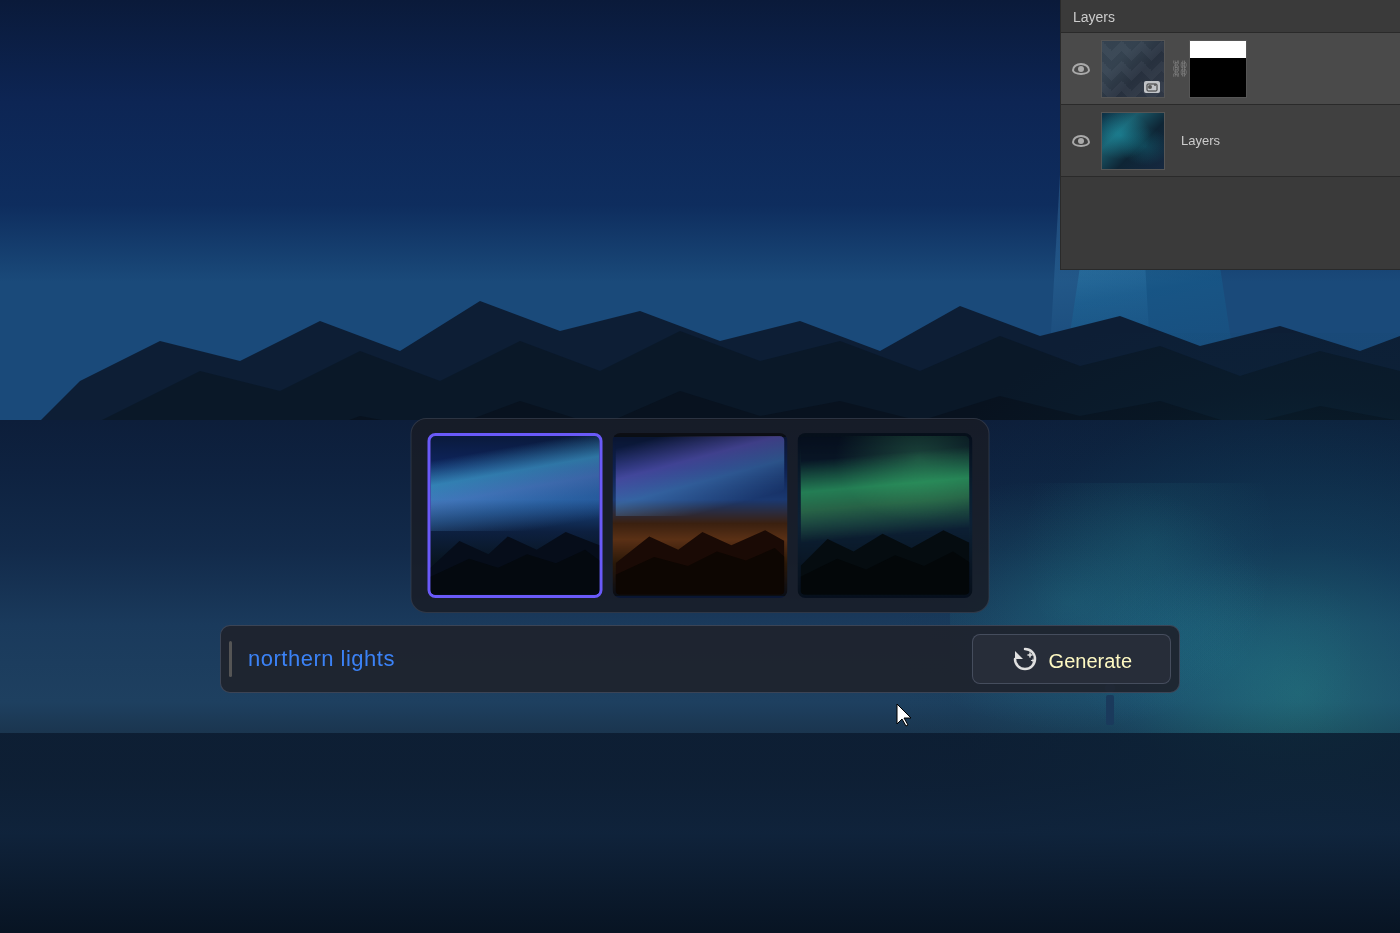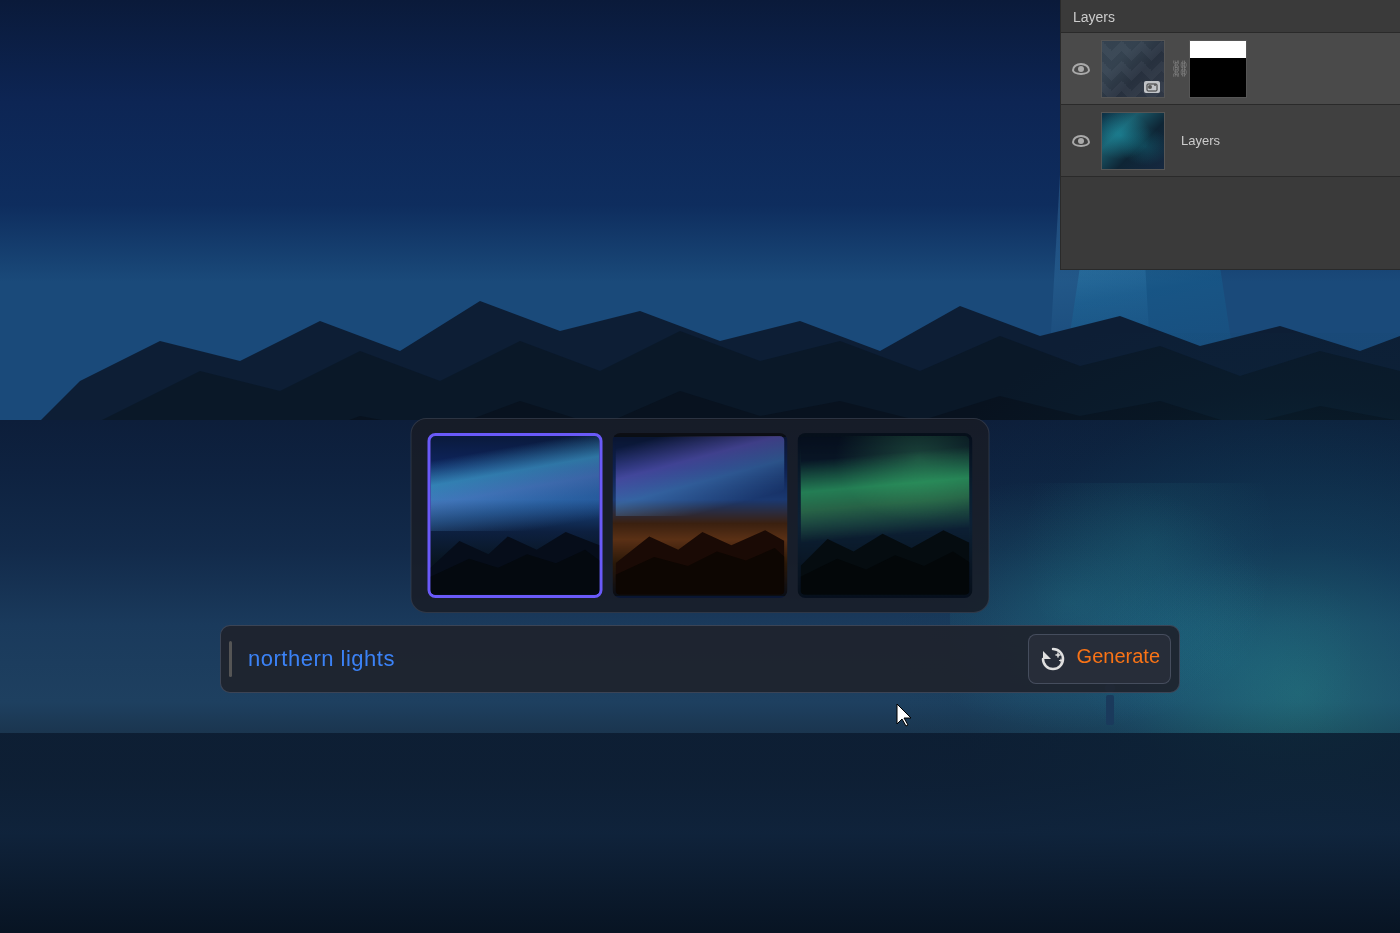--- a/index.html
+++ b/index.html
@@ -355,27 +355,27 @@
       padding: 4px 8px;
       letter-spacing: 0.5px;
     }
 
     .gen-input::placeholder {
       color: #888;
     }
 
     .gen-button {
       display: flex;
-      align-items: flex-start;
+      align-items: flex-end;
       gap: 10px;
       background: rgba(40, 45, 58, 0.95);
       border: 1px solid rgba(100, 110, 130, 0.5);
       border-radius: 8px;
-      padding: 10px 10px;
-      color: #f97316;
+      padding: 10px 38px;
+      color: #fef9c3;
       font-size: 20px;
       font-weight: 400;
       cursor: pointer;
       flex-shrink: 0;
     }
 
     .gen-icon {
       width: 28px;
       height: 28px;
       position: relative;

